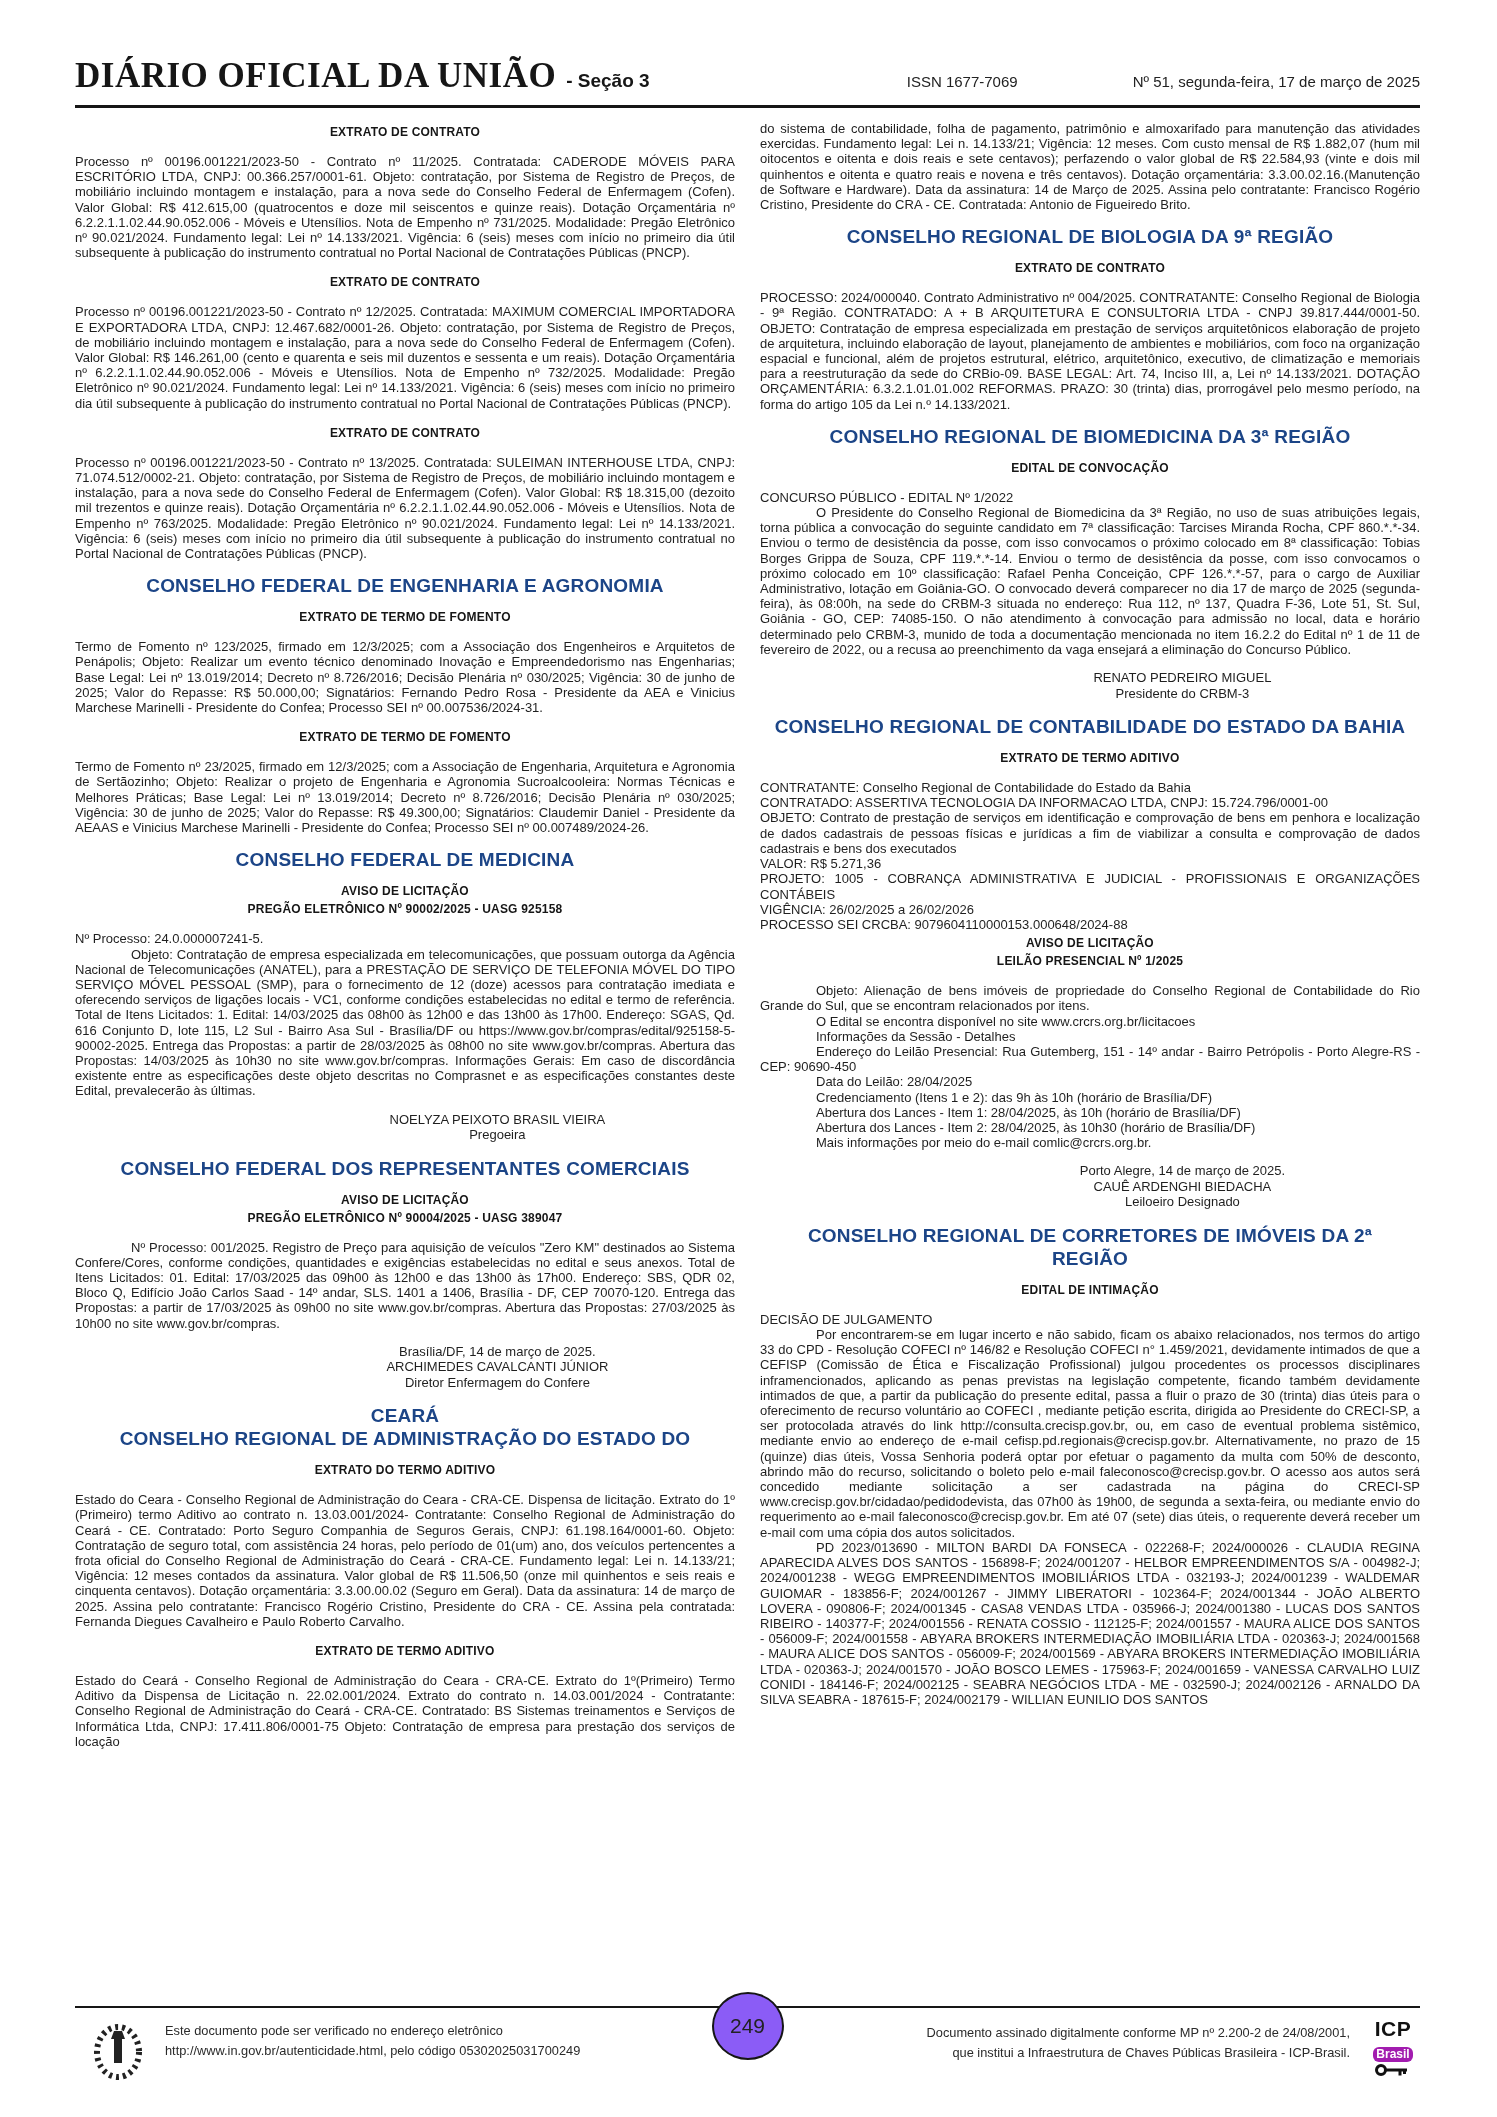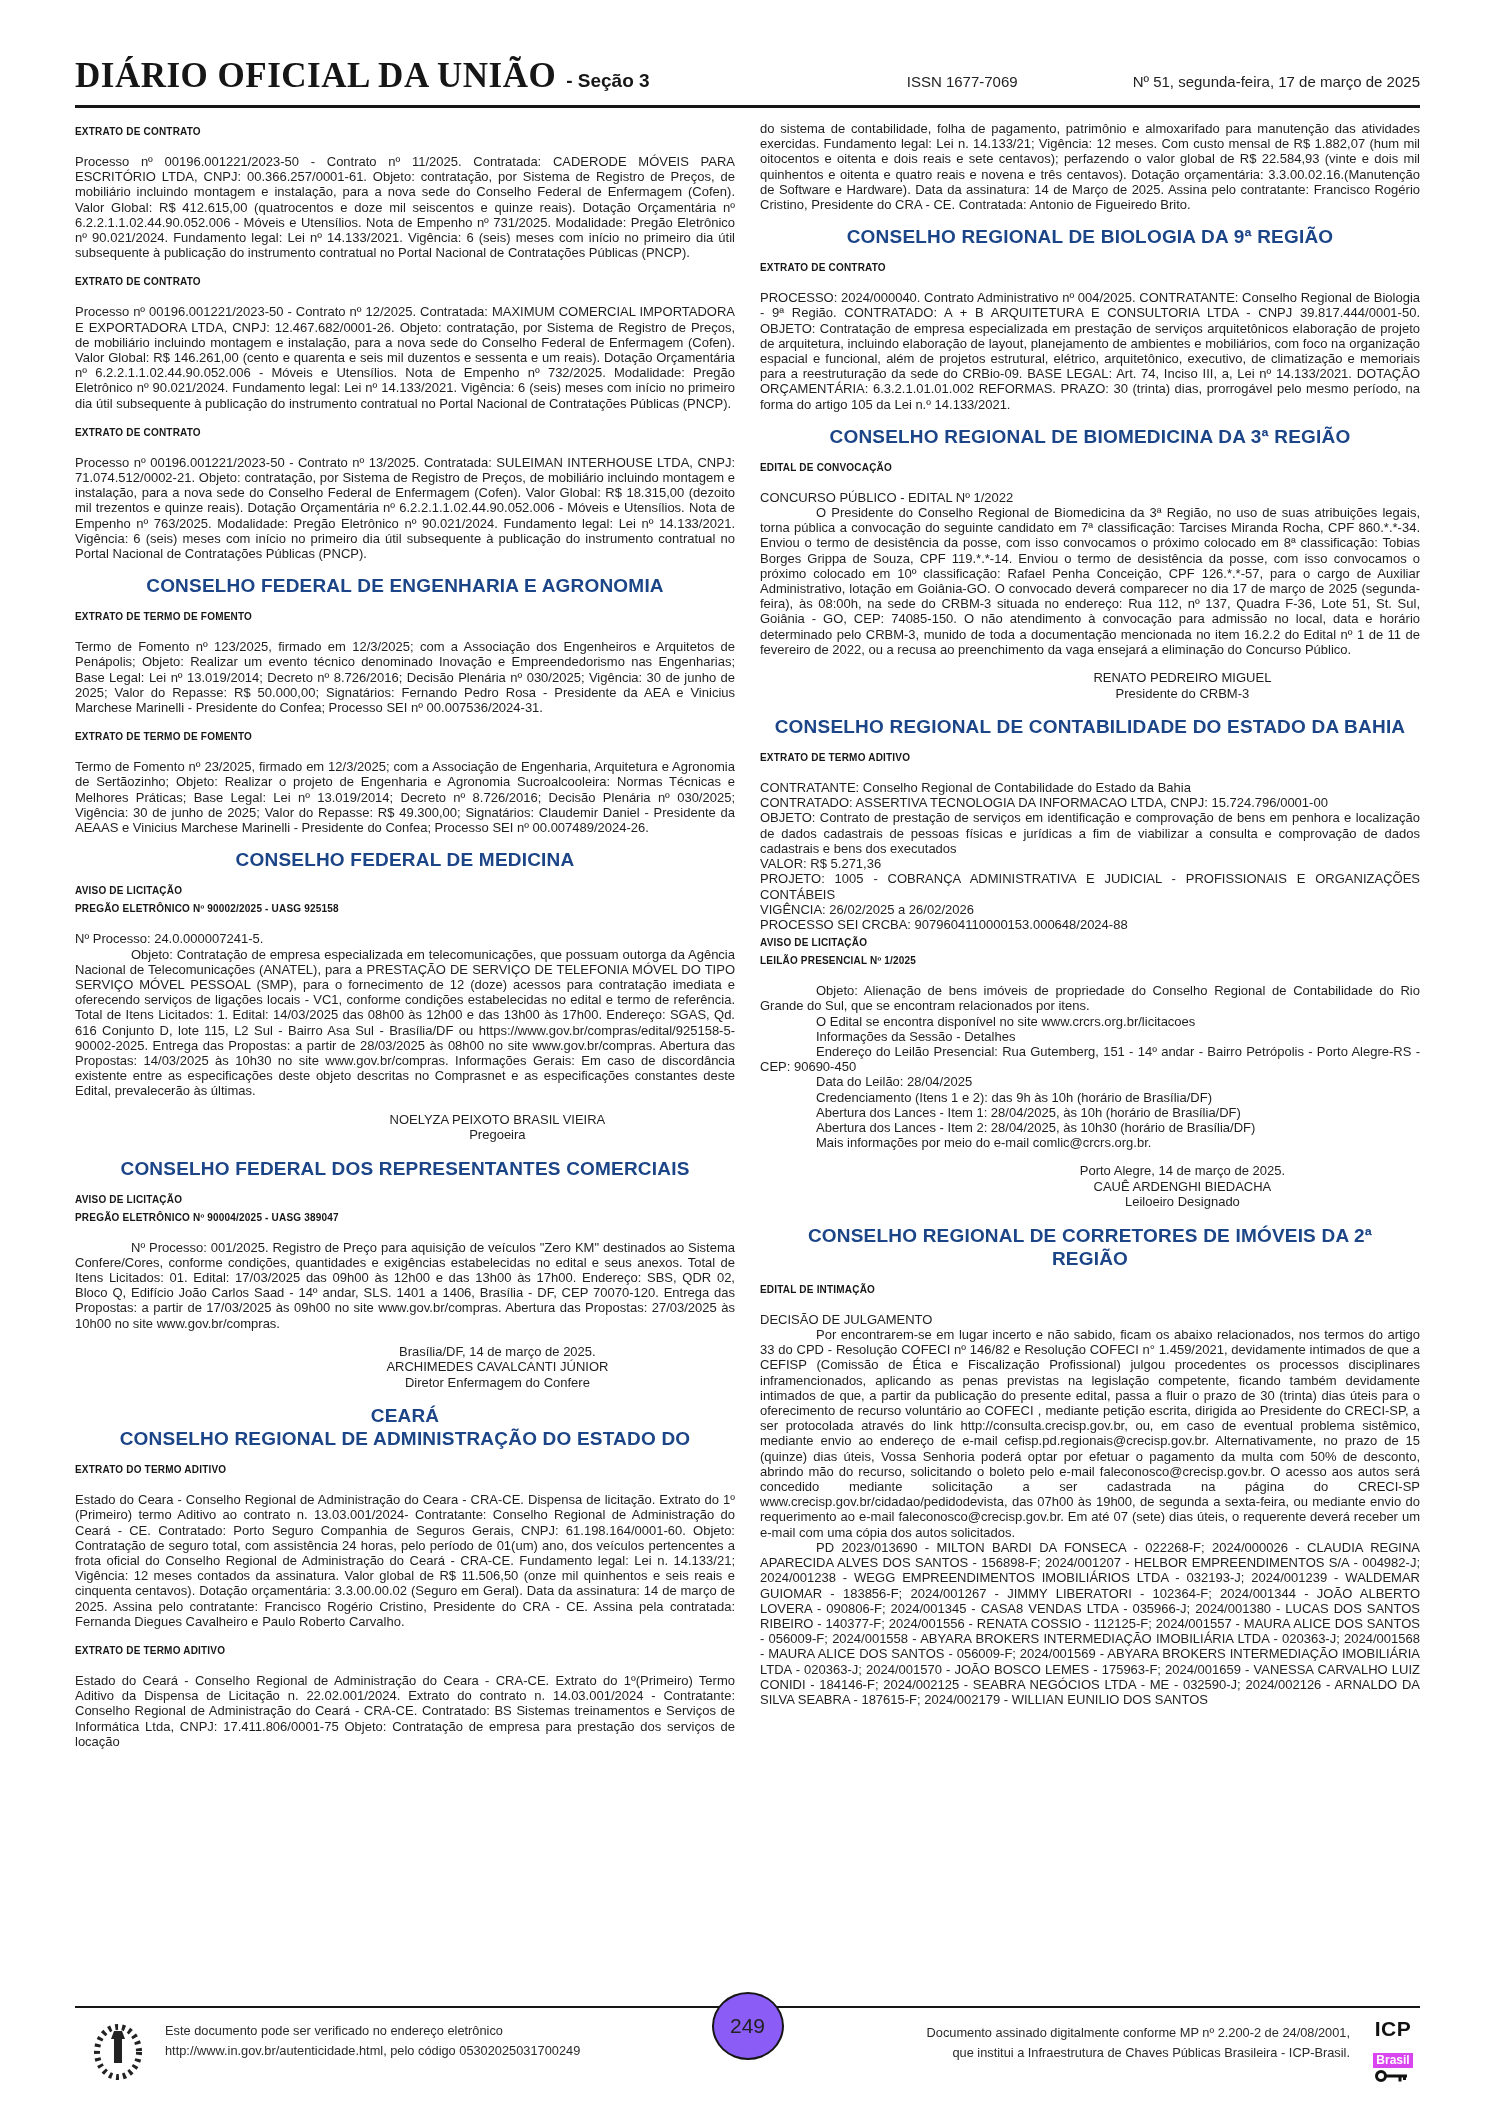--- a/index.html
+++ b/index.html
@@ -12,39 +12,39 @@
               letter-spacing:.5px;color:#161616;}
   .mast-section{font-size:19px;font-weight:bold;margin-left:10px;color:#161616;}
   .mast-right{margin-left:auto;display:flex;align-items:baseline;gap:115px;font-size:15px;color:#222;justify-content:flex-end;}
   .mast-rule{border-bottom:3px solid #161616;margin-top:9px;}
   
   .cols{display:flex;gap:25px;margin-top:13px;}
   .col{width:660px;height:1858px;overflow:hidden;font-size:13px;line-height:15.2px;}
   .h1{color:#1c4587;font-weight:bold;font-size:19px;line-height:23px;text-align:center;
       margin:8px 0 11px;letter-spacing:.2px;}
   .h1 div{white-space:nowrap;}
-  .h2{font-weight:bold;font-size:10px;line-height:18px;text-align:left;
+  .h2{font-weight:bold;font-size:12px;line-height:18px;text-align:center;
       margin:2px 0 13px;letter-spacing:.2px;color:#161616;}
   .body-p{margin:0 0 13px;text-align:justify;}
   .body-p.tight{margin:0;}
   .body-p.ind{text-indent:56px;}
   .sig{text-align:center;padding-left:28%;line-height:15.5px;margin:3px 0 14px;}
   
   .footer{position:absolute;left:75px;width:1345px;top:2006px;height:105px;font-size:12.8px;}
   .f-rule{position:absolute;top:0;left:0;right:0;border-top:2.5px solid #161616;}
   .f-left{position:absolute;top:15px;left:16px;display:flex;gap:20px;align-items:flex-start;}
   .f-verify{line-height:20px;color:#2a2a2a;}
   .f-page{position:absolute;left:50%;transform:translateX(-50%);top:-14px;width:68px;height:64px;
           border:2.5px solid #161616;border-radius:50%;background:#8b5cf6;display:flex;
           align-items:center;justify-content:center;font-size:21px;color:#222;}
   .f-right{position:absolute;top:17px;right:70px;text-align:right;line-height:20px;color:#2a2a2a;}
   .f-icp{position:absolute;top:12px;right:0;width:54px;text-align:center;line-height:1;}
   .f-icp .icp-top{font-weight:800;font-size:21px;letter-spacing:.5px;color:#111;}
-  .f-icp .icp-bottom{background:#d946ef;color:#fff;font-weight:bold;font-size:12px;
-                     padding:1px 3px 2px;display:inline-block;margin-top:14px;}
+  .f-icp .icp-bottom{background:#a21caf;color:#fff;font-weight:bold;font-size:12px;
+                     padding:1px 3px 2px;display:inline-block;margin-top:8px;border-radius:6px;}
 </style>
 </head>
 <body>
 
 <div class="page">
   <div class="inner">
     <div class="masthead">
       <span class="mast-title">DIÁRIO OFICIAL DA UNIÃO</span>
       <span class="mast-section">- Seção 3</span>
       <span class="mast-right">

